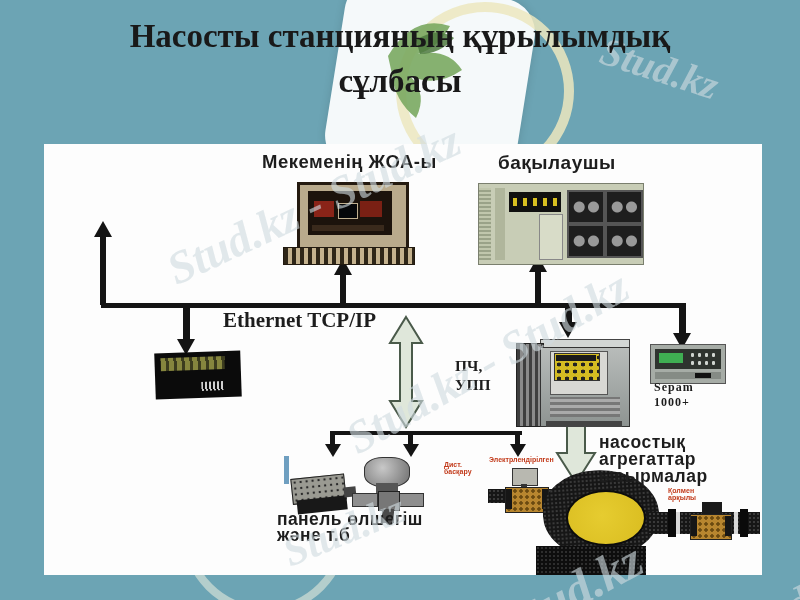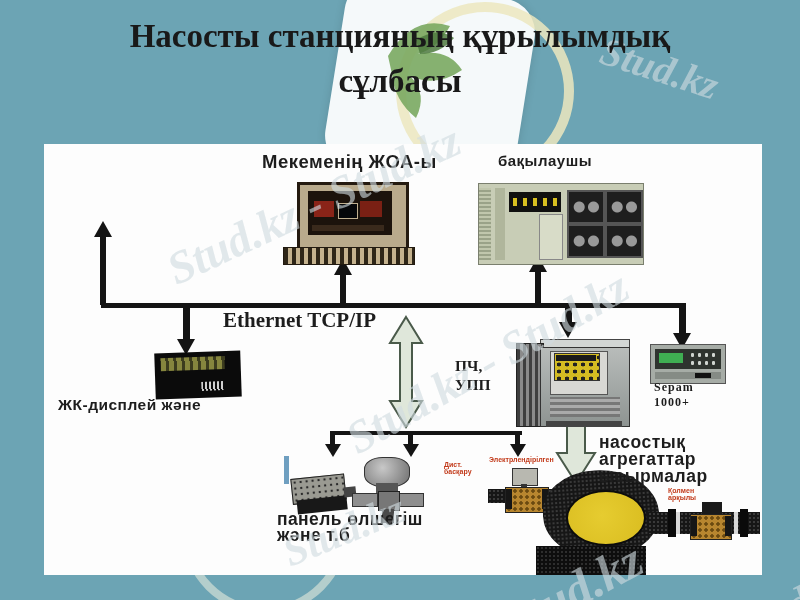--- a/index.html
+++ b/index.html
@@ -257,24 +257,23 @@
   </div>
   <div class="dev" id="v2-top"></div>
   <div class="dev" id="valve2">
     <div class="vfl" style="left:0"></div>
     <div class="vfl" style="left:34px"></div>
   </div>
   <div class="dev" id="pump-base"></div>
   <div class="dev" id="cursor-bar"></div>
 
   <div class="lbl" style="left:262px;top:151px;font-size:18.5px;letter-spacing:.5px">Мекеменің ЖОА-ы</div>
-  <div class="lbl" style="left:498px;top:152px;font-size:15px;letter-spacing:.5px">бақылаушы</div>
+  <div class="lbl" style="left:498px;top:152px;font-size:19px;letter-spacing:.5px">бақылаушы</div>
   <div class="lbl serif" style="left:223px;top:308px;font-size:21px">Ethernet TCP/IP</div>
   <div class="lbl" style="left:58px;top:396px;font-size:15.5px;line-height:18.5px;letter-spacing:.5px">
-    <div>ЖК-дисплей және</div>
   </div>
   <div class="lbl serif" style="left:455px;top:356px;font-size:15.5px;line-height:19px">
     <div>ПЧ,</div>
     <div>УПП</div>
   </div>
   <div class="lbl serif" style="left:654px;top:380px;font-size:12px;line-height:14.5px;letter-spacing:1px">
     <div>Sepam</div>
     <div>1000+</div>
   </div>
   <div class="lbl" style="left:599px;top:434px;font-size:17.5px;line-height:17px;letter-spacing:.5px">

